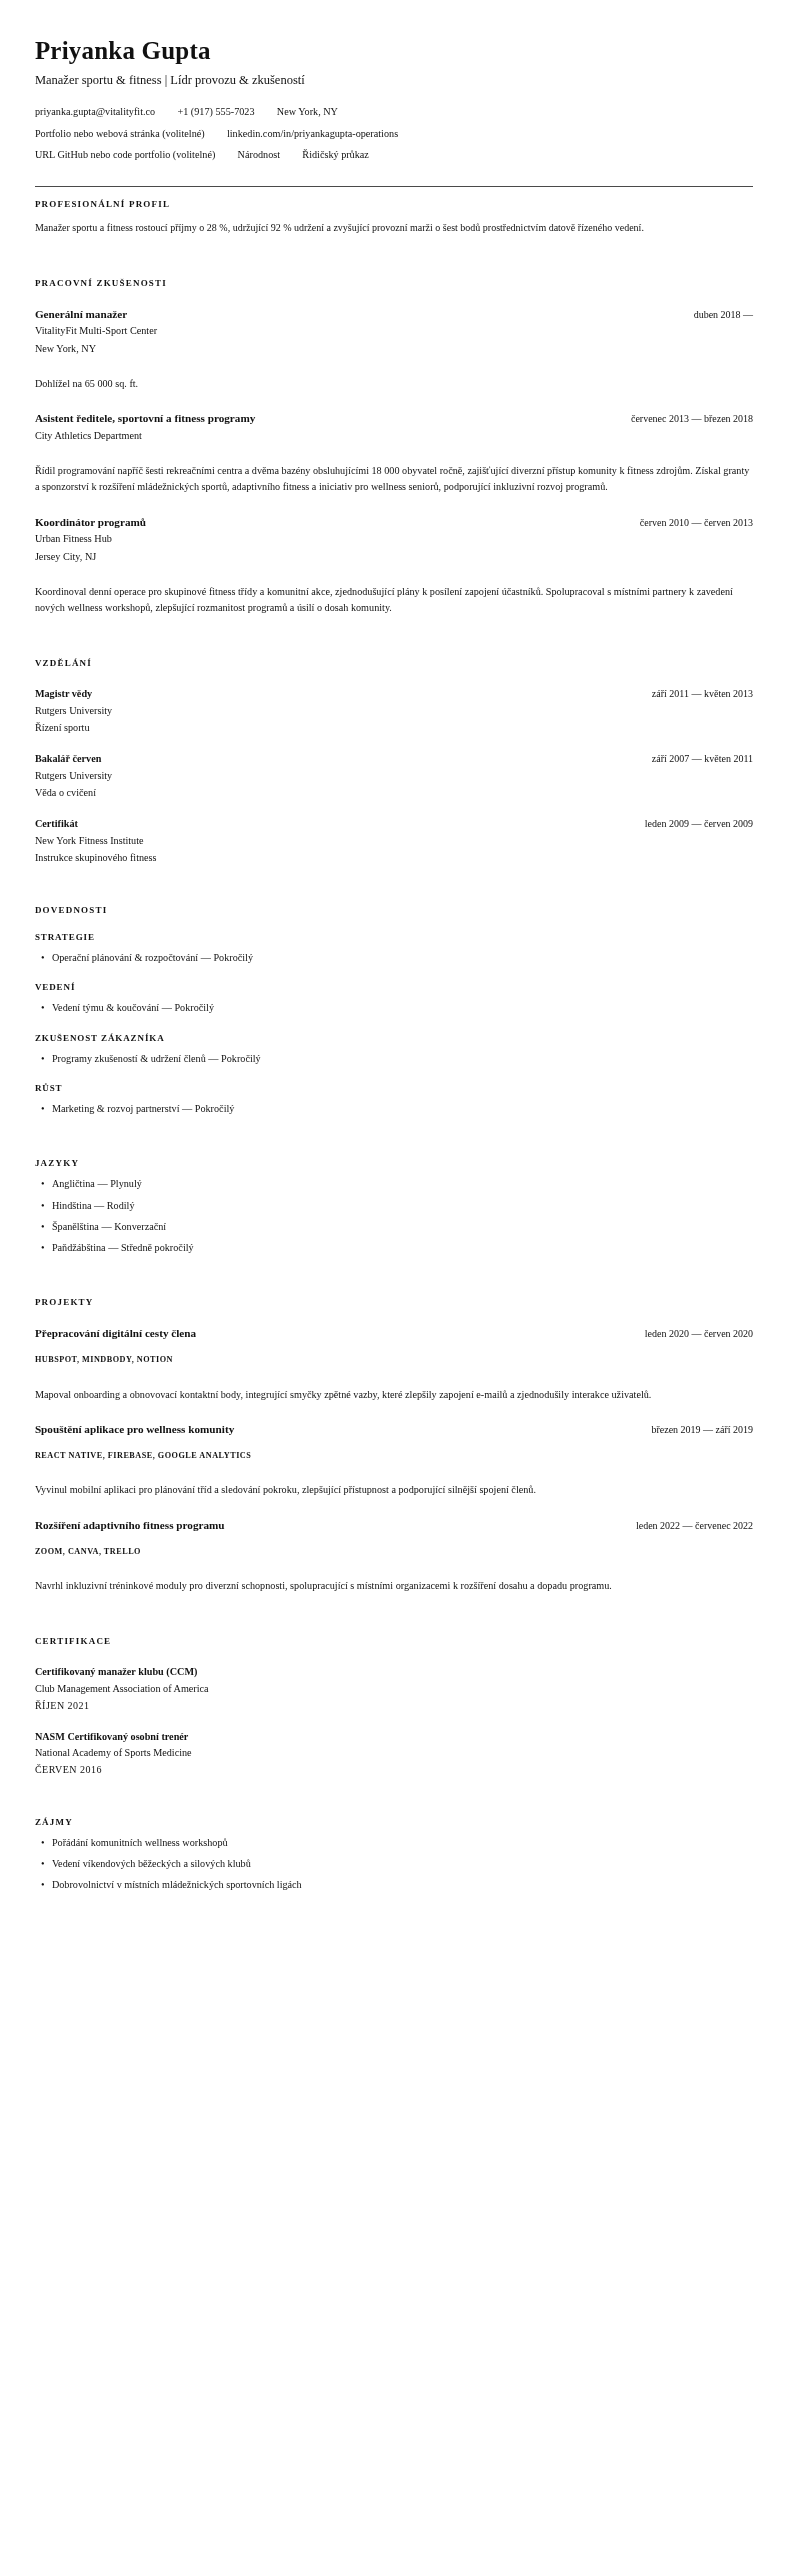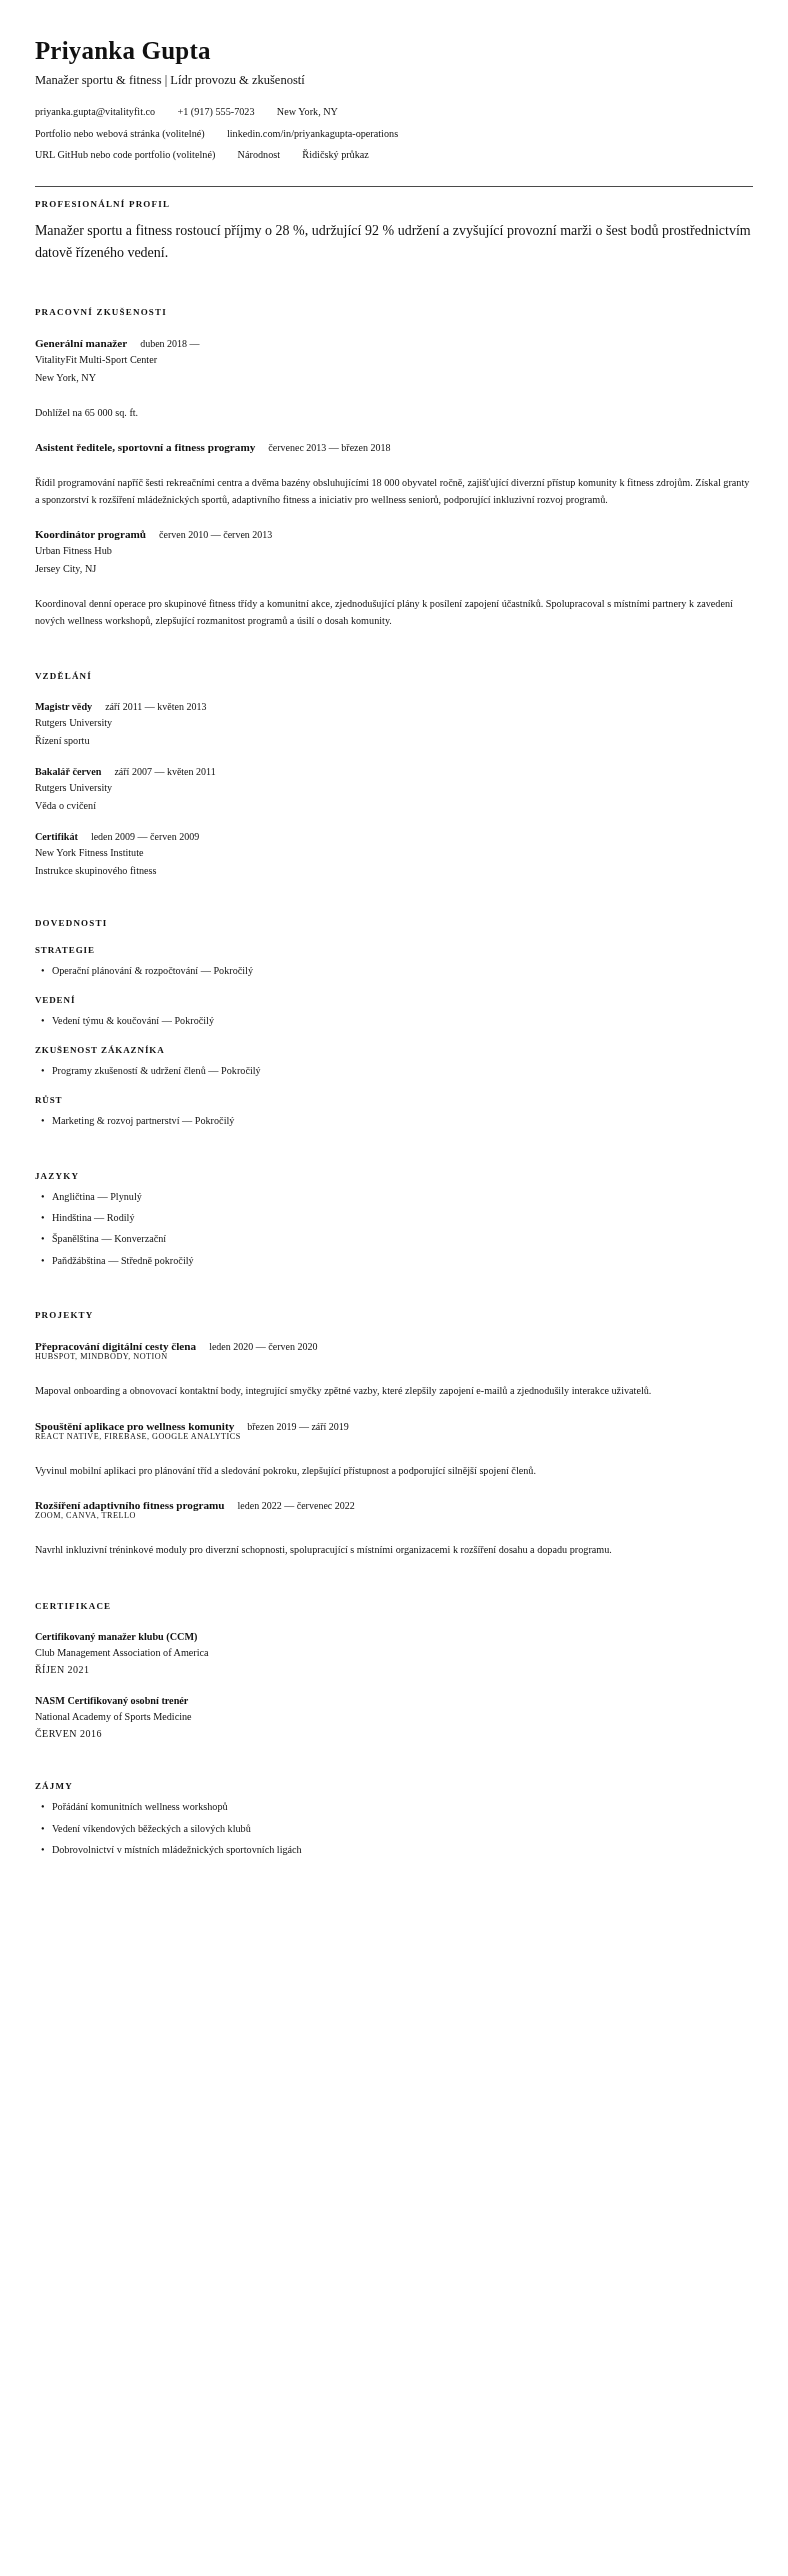--- a/index.html
+++ b/index.html
@@ -31,42 +31,44 @@
 
   
   .section-heading {
     font-size: 9px;
     font-weight: 700;
     letter-spacing: 1.2px;
     margin-top: 42px;
   }
   .section-heading.first { margin-top: 12px; }
   .body-text {
-    font-size: 14px;
+    font-size: 10px;
     line-height: 1.6;
     margin-top: 10.5px;
   }
 
   
   .entry { margin-top: 20px; }
   .entry-header {
     display: flex;
+    justify-content: space-between;
     align-items: baseline;
     gap: 13px;
   }
   .entry-title { font-size: 11.2px; font-weight: 700; }
   .entry-title.small { font-size: 10.2px; }
   .entry-date { font-size: 10px; white-space: nowrap; }
   .entry-sub { font-size: 10.2px; margin-top: 5.3px; }
   .entry-sub2 { font-size: 10.2px; margin-top: 6.6px; }
   .entry-desc { font-size: 10.2px; line-height: 1.6; margin-top: 22.3px; }
   .tools-line {
     font-size: 8.2px;
     letter-spacing: 0.5px;
-    margin-top: 0;
+    margin-top: 16px;
+    font-weight: bold;
   }
   .cert-date {
     font-size: 10px;
     letter-spacing: 0.5px;
     margin-top: 6px;
   }
 
   
   .skill-group { margin-top: 17px; }
   .skill-group-name { font-size: 9px; font-weight: 700; letter-spacing: 0.9px; }
@@ -131,20 +133,21 @@
       <div class="entry-sub">VitalityFit Multi-Sport Center</div>
       <div class="entry-sub2">New York, NY</div>
       <p class="entry-desc">Dohlížel na 65 000 sq. ft.</p>
     </div>
 
     <div class="entry">
       <div class="entry-header">
         <div class="entry-title">Asistent ředitele, sportovní a fitness programy</div>
         <div class="entry-date">červenec 2013 — březen 2018</div>
       </div>
+      <div class="entry-sub">City Athletics Department</div>
       <p class="entry-desc">Řídil programování napříč šesti rekreačními centra a dvěma bazény obsluhujícími 18 000 obyvatel ročně, zajišťující diverzní přístup komunity k fitness zdrojům. Získal granty a sponzorství k rozšíření mládežnických sportů, adaptivního fitness a iniciativ pro wellness seniorů, podporující inkluzivní rozvoj programů.</p>
     </div>
 
     <div class="entry">
       <div class="entry-header">
         <div class="entry-title">Koordinátor programů</div>
         <div class="entry-date">červen 2010 — červen 2013</div>
       </div>
       <div class="entry-sub">Urban Fitness Hub</div>
       <div class="entry-sub2">Jersey City, NJ</div>

